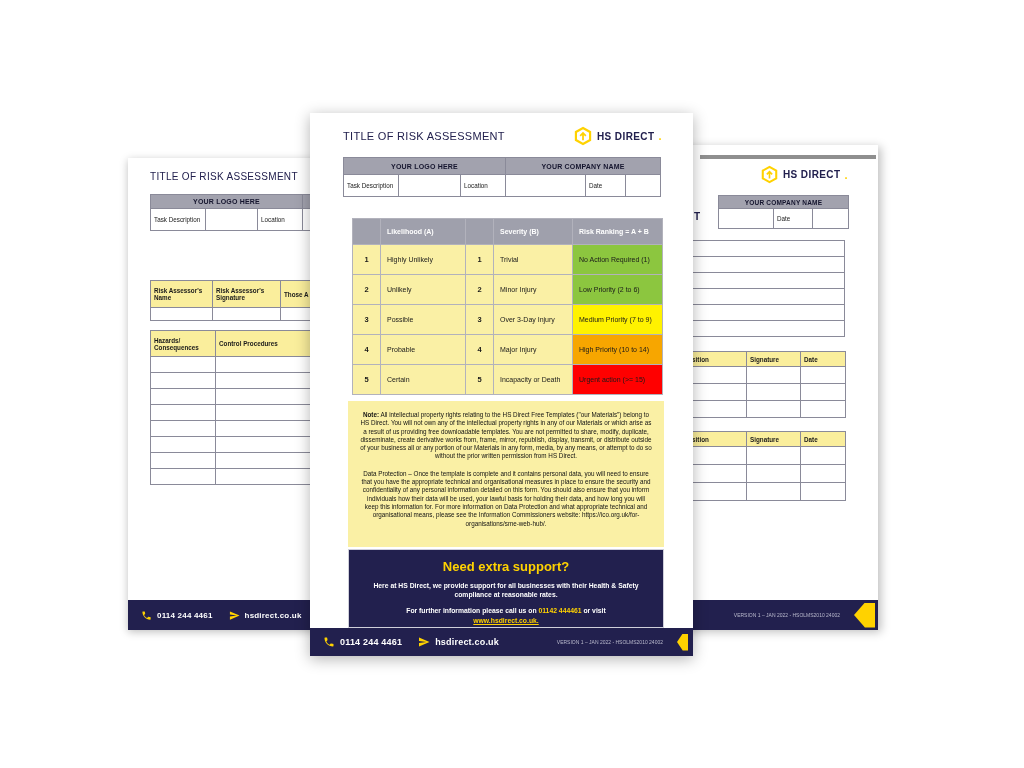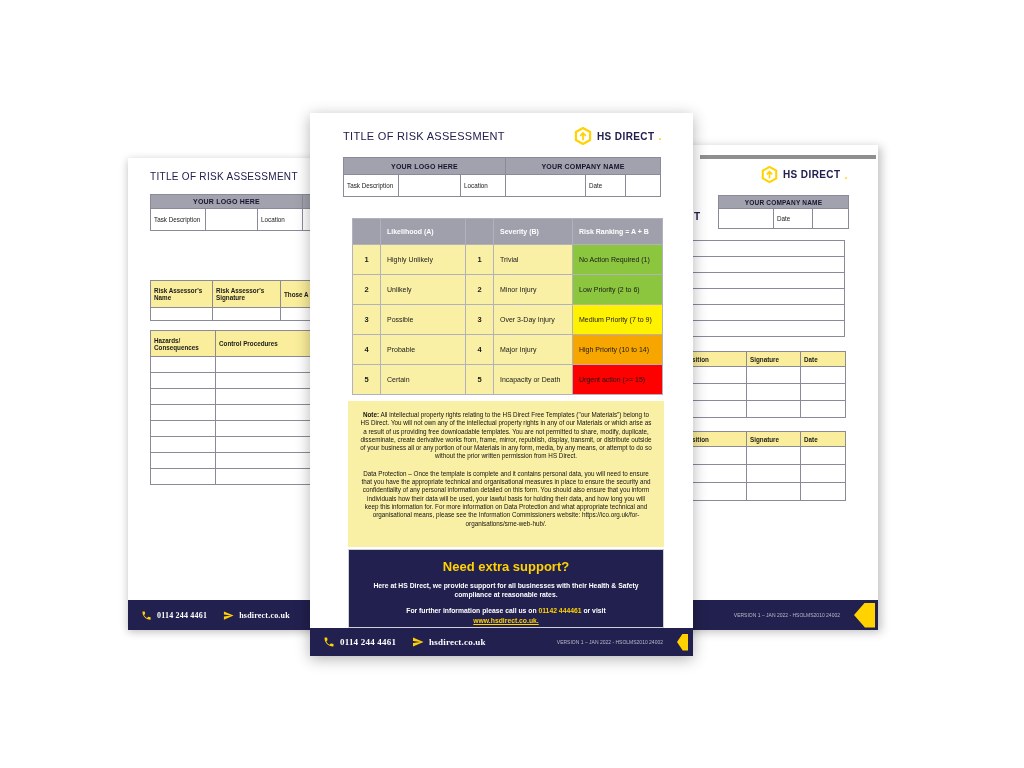--- a/index.html
+++ b/index.html
@@ -41,21 +41,21 @@
                  border:1px solid #cfcfda; text-align:center; padding-top:9px; }
   .support-head { color:var(--yellow); font-weight:bold; font-size:13px; }
   .support-body { color:#fff; font-weight:bold; font-size:6.8px; line-height:1.35; margin:7px 16px 0; }
   .support-cta  { color:#fff; font-weight:bold; font-size:6.8px; line-height:1.35; margin-top:7px; }
   .cta-phone { color:var(--yellow); }
   .cta-link  { color:var(--yellow); text-decoration:underline; }
 
   .footer { position:absolute; left:0; right:0; bottom:0; background:var(--navy);
             display:flex; align-items:center; padding:0 13px; }
   #center-footer { height:28px; } #left-footer { height:30px; } #right-footer { height:30px; }
-  .f-text { color:#fff; font-weight:bold; font-size:9px; margin-left:5px; letter-spacing:.2px;font-family:Liberation Serif, serif; }
+  .f-text { color:#fff; font-weight:bold; font-size:9px; margin-left:5px; letter-spacing:.2px; }
   .f-gap { width:16px; }
   .f-spacer { flex:1; }
   .version { color:#b9b9cc; font-size:5px; margin-right:14px; white-space:nowrap; }
   .f-arrow { background:var(--yellow); clip-path:polygon(0 50%, 52% 0, 100% 0, 100% 100%, 52% 100%); }
   #center-footer .f-arrow { width:11px; height:17px; margin-right:-8px; }
   #right-footer  .f-arrow { width:21px; height:25px; margin-right:-10px; }
 
   .gray-rule { position:absolute; background:#8f8f8f; }
   .partial-letter { position:absolute; font-weight:bold; color:var(--navy); font-size:10px; }
   svg { display:block; }

